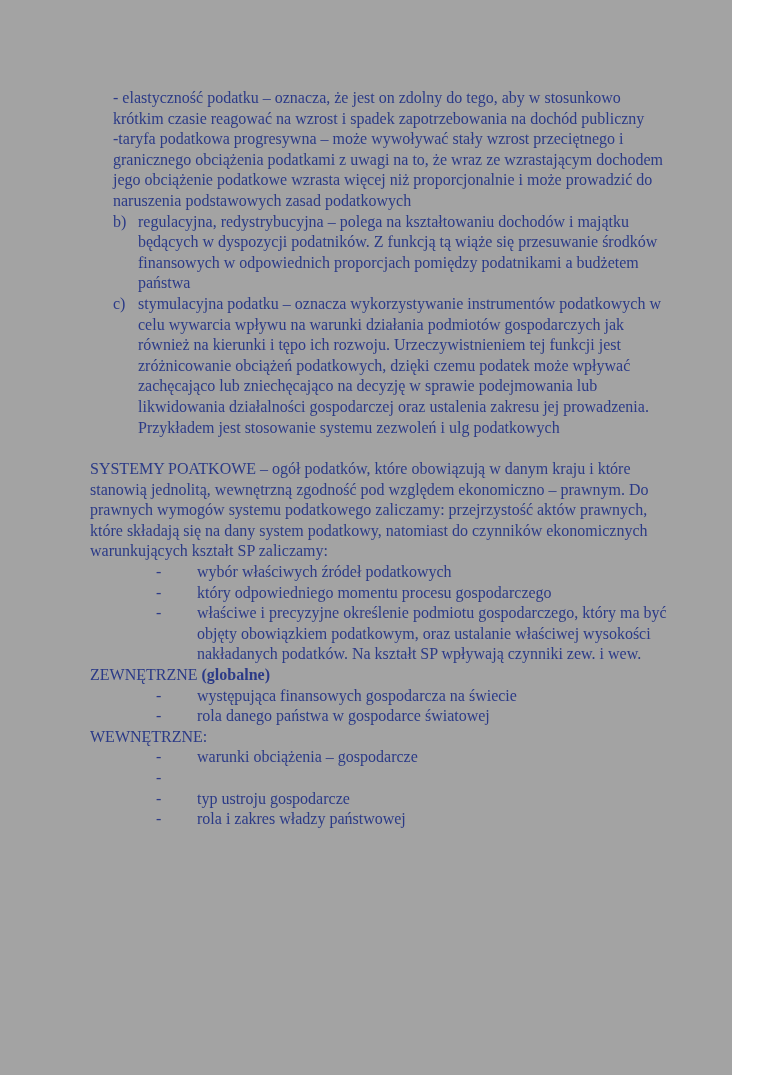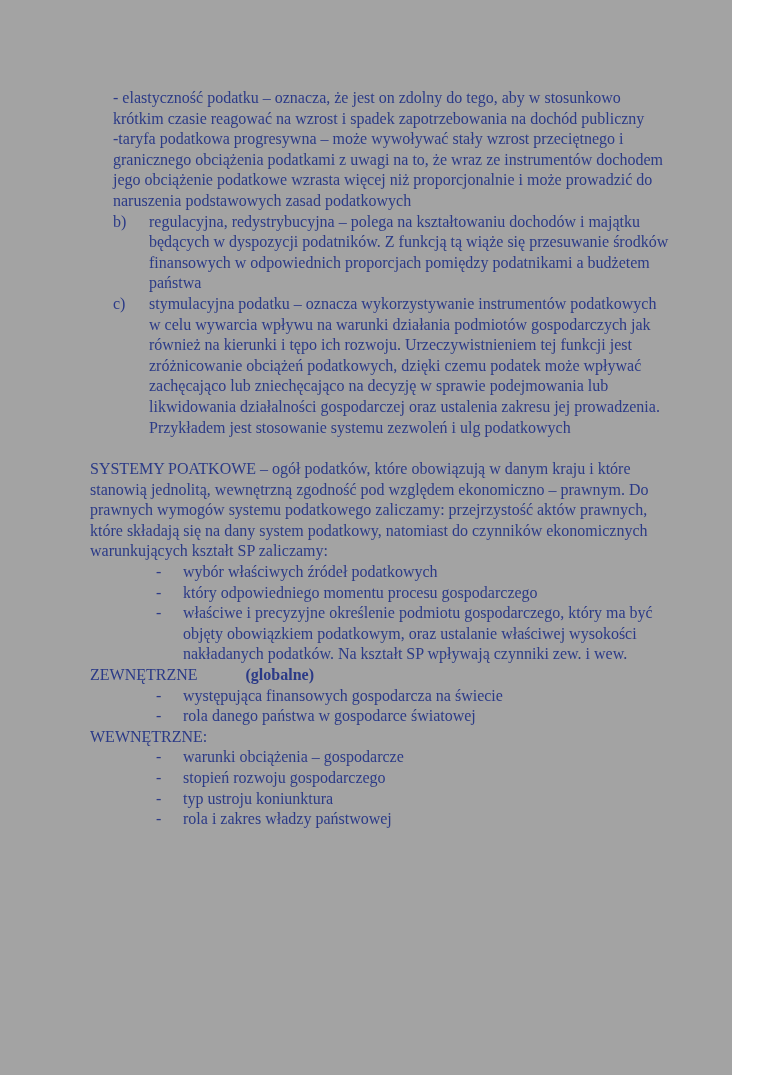--- a/index.html
+++ b/index.html
@@ -23,36 +23,36 @@
     width: 580px;
     color: #2b3a87;
     font-size: 16px;
     line-height: 20.6px;
     text-align: left;
   }
   p, .para { margin: 0; }
   .indent1 { padding-left: 23px; }
   .lettered { display: flex; padding-left: 23px; }
   .lettered .marker { flex: 0 0 25px; width: 25px; }
-  .lettered .li-text { flex: 1; margin-left: 11px; }
+  .lettered .li-text { flex: 1; }
   .dash-item { display: flex; padding-left: 66px; }
   .dash-item .marker { flex: 0 0 27px; width: 27px; }
-  .dash-item .li-text { flex: 1; }
+  .dash-item .li-text { flex: 1; margin-left: 14px; }
   .gap { height: 21px; }
-  .bold { font-weight: bold; margin-left: 44px; }
+  .bold { font-weight: bold; }
 </style>
 </head>
 <body>
 
 <div class="page">
   <div class="content">
 
     <p class="para indent1">- elastyczność podatku – oznacza, że jest on zdolny do tego, aby w stosunkowo krótkim czasie reagować na wzrost i spadek zapotrzebowania na dochód publiczny</p>
 
-    <p class="para indent1">-taryfa podatkowa progresywna – może wywoływać stały wzrost przeciętnego i granicznego obciążenia podatkami z uwagi na to, że wraz ze instrumentów dochodem jego obciążenie podatkowe wzrasta więcej niż proporcjonalnie i może prowadzić do naruszenia podstawowych zasad podatkowych</p>
+    <p class="para indent1">-taryfa podatkowa progresywna – może wywoływać stały wzrost przeciętnego i granicznego obciążenia podatkami z uwagi na to, że wraz ze wzrastającym dochodem jego obciążenie podatkowe wzrasta więcej niż proporcjonalnie i może prowadzić do naruszenia podstawowych zasad podatkowych</p>
 
     <div class="lettered">
       <span class="marker">b)</span>
       <div class="li-text">regulacyjna, redystrybucyjna – polega na kształtowaniu dochodów i majątku będących w dyspozycji podatników. Z funkcją tą wiąże się przesuwanie środków finansowych w odpowiednich proporcjach pomiędzy podatnikami a budżetem państwa</div>
     </div>
 
     <div class="lettered">
       <span class="marker">c)</span>
       <div class="li-text">stymulacyjna  podatku – oznacza wykorzystywanie instrumentów podatkowych w celu wywarcia wpływu na warunki działania podmiotów gospodarczych jak również na kierunki i tępo ich rozwoju. Urzeczywistnieniem tej funkcji jest zróżnicowanie obciążeń podatkowych, dzięki czemu podatek może wpływać zachęcająco lub zniechęcająco na decyzję w sprawie podejmowania lub likwidowania działalności gospodarczej oraz ustalenia zakresu jej prowadzenia. Przykładem jest stosowanie systemu zezwoleń i ulg podatkowych</div>
     </div>
@@ -90,26 +90,25 @@
 
     <p class="para">WEWNĘTRZNE:</p>
 
     <div class="dash-item">
       <span class="marker">-</span>
       <div class="li-text">warunki obciążenia – gospodarcze</div>
     </div>
 
     <div class="dash-item">
       <span class="marker">-</span>
-      <div class="li-text">stopień rozwoju gospodarczego</div>
     </div>
 
     <div class="dash-item">
       <span class="marker">-</span>
-      <div class="li-text">typ ustroju koniunktura</div>
+      <div class="li-text">typ ustroju gospodarcze</div>
     </div>
 
     <div class="dash-item">
       <span class="marker">-</span>
       <div class="li-text">rola i zakres władzy państwowej</div>
     </div>
 
 
   </div>
 </div>

